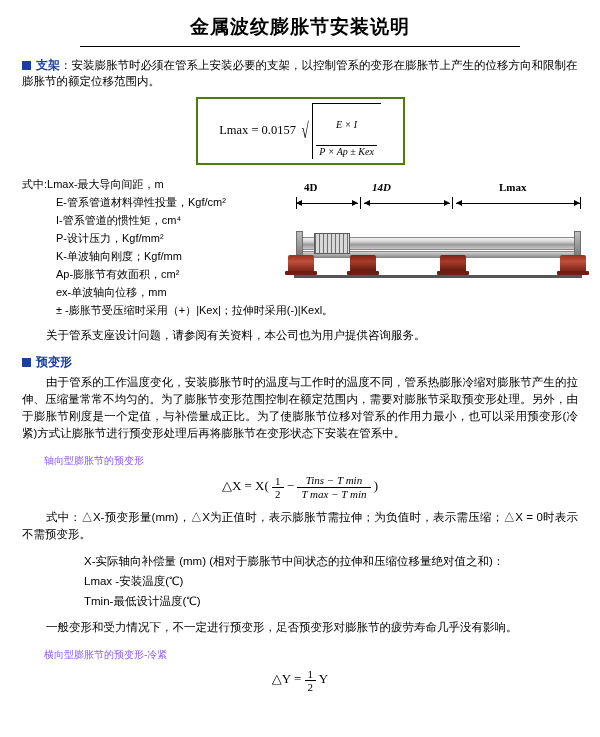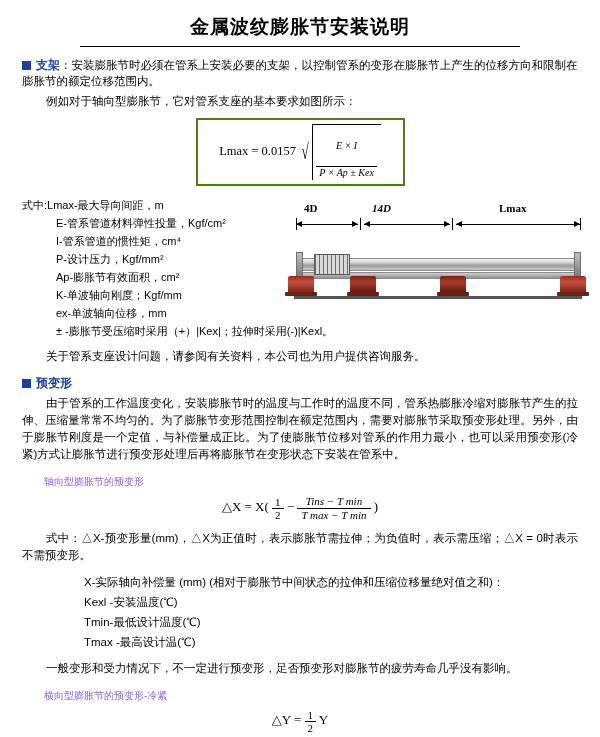--- a/index.html
+++ b/index.html
@@ -317,37 +317,36 @@
 
   <div class="title">金属波纹膨胀节安装说明</div>
   <div class="title-rule"></div>
 
   <div class="content">
 
     <div class="section-head">
       <span class="sq"></span><span class="blue-head">支架</span><span class="para" style="font-size:11.5px;">：</span><span style="font-size:11.5px;">安装膨胀节时必须在管系上安装必要的支架，以控制管系的变形在膨胀节上产生的位移方向和限制在膨胀节的额定位移范围内。</span>
     </div>
 
-    <div class="para indent mt4">例如对于轴向型膨胀节，它对管系支座的基本要求如图所示：</div>
 
     <div class="formula-wrap">
       <span class="formula-box frm">
         <span>Lmax = 0.0157</span>
         <span class="radic">√</span><span class="sqrt"><span class="frac"><span class="num">E × I</span><span class="den">P × Ap ± Kex</span></span></span>
       </span>
     </div>
 
     <div class="two-col">
       <div class="left legend">
         <div class="row">式中:Lmax-最大导向间距，m</div>
         <div class="row l-indent">E-管系管道材料弹性投量，Kgf/cm²</div>
         <div class="row l-indent">I-管系管道的惯性矩，cm⁴</div>
         <div class="row l-indent">P-设计压力，Kgf/mm²</div>
+        <div class="row l-indent">K-单波轴向刚度；Kgf/mm</div>
         <div class="row l-indent">Ap-膨胀节有效面积，cm²</div>
-        <div class="row l-indent">K-单波轴向刚度；Kgf/mm</div>
         <div class="row l-indent">ex-单波轴向位移，mm</div>
         <div class="row l-indent">± -膨胀节受压缩时采用（+）|Kex|；拉伸时采用(-)|Kexl。</div>
       </div>
 
       <div class="right">
         <div class="fig">
           <div class="labels">
             <span class="lab" style="left:16px;">4D</span>
             <span class="lab" style="left:84px;font-style:italic;">14D</span>
             <span class="lab" style="left:211px;">Lmax</span>
@@ -393,23 +392,22 @@
         <span>−</span>
         <span class="fraction"><span class="n">Tins − T min</span><span class="d">T max − T min</span></span>
         <span>)</span>
       </span>
     </div>
 
     <div class="para indent mt8">式中：△X-预变形量(mm)，△X为正值时，表示膨胀节需拉伸；为负值时，表示需压缩；△X = 0时表示不需预变形。</div>
 
     <div class="list-lines mt8">
       <div>X-实际轴向补偿量 (mm) (相对于膨胀节中间状态的拉伸和压缩位移量绝对值之和)：</div>
-      <div>Kexl -安装温度(℃)</div>
+      <div>Lmax -安装温度(℃)</div>
       <div>Tmin-最低设计温度(℃)</div>
-      <div>Tmax -最高设计温(℃)</div>
     </div>
 
     <div class="para indent mt8">一般变形和受力情况下，不一定进行预变形，足否预变形对膨胀节的疲劳寿命几乎没有影响。</div>
 
     <div class="sub-head">横向型膨胀节的预变形-冷紧</div>
 
     <div class="eq-center">
       <span class="eq-line">
         <span>△Y =</span>
         <span class="small-frac"><span class="n">1</span><span class="d">2</span></span>

